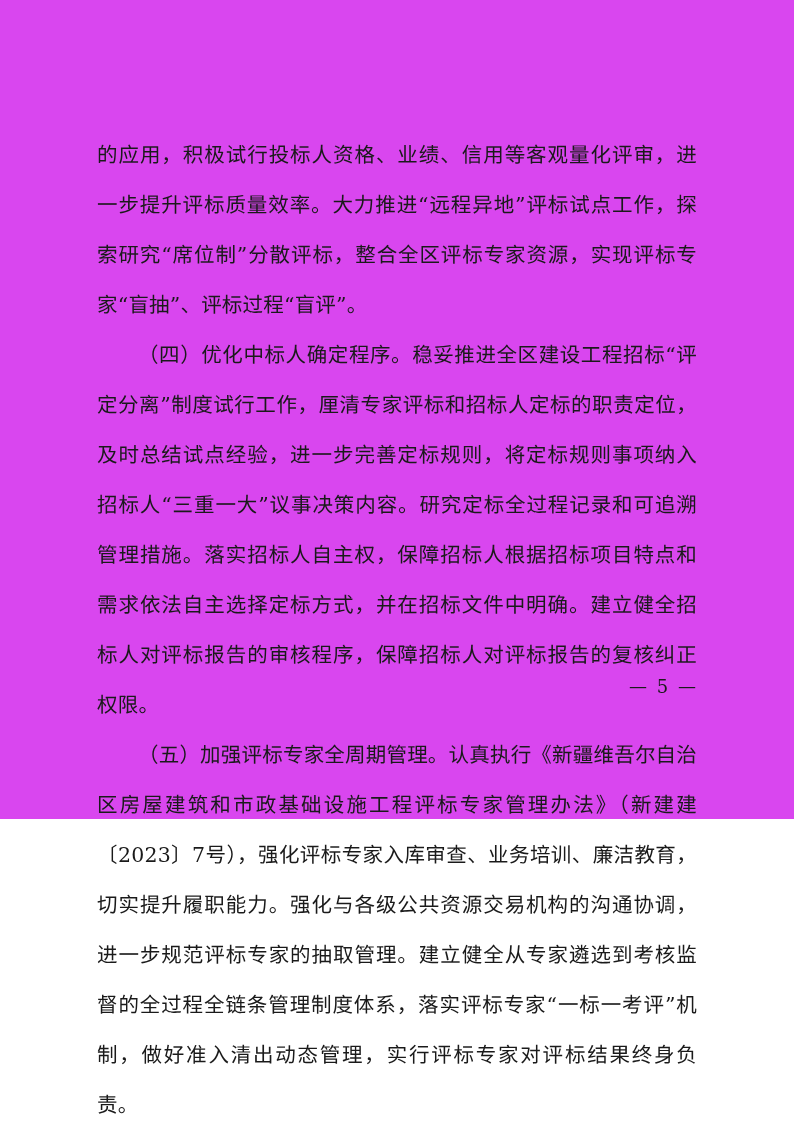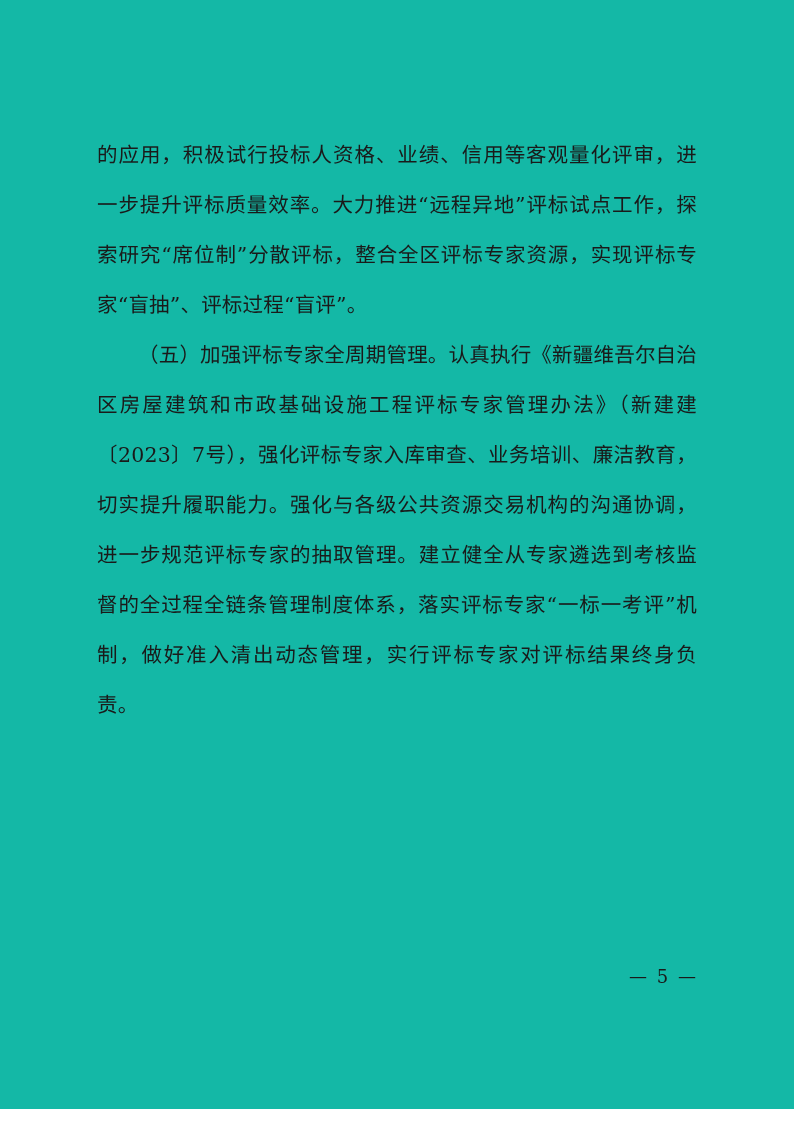--- a/index.html
+++ b/index.html
@@ -14,22 +14,22 @@
     position: relative;
     font-family: "DejaVu Serif", "Liberation Serif", serif;
     color: #1a1a1a;
     overflow: hidden;
   }
   .page {
     position: absolute;
     left: 0;
     top: 0;
     width: 794px;
-    height: 1109px;
-    background: #14b8a6;
+    height: 819px;
+    background: #d946ef;
   }
   .content {
     position: absolute;
     left: 97px;
     top: 130px;
     width: 600px;
   }
   p.para {
     margin: 0 0 0 0;
     font-size: 20.5px;
@@ -53,19 +53,20 @@
   }
 </style>
 </head>
 <body>
 
 <div class="page">
   <div class="content">
 
     <p class="para">的应用，积极试行投标人资格、业绩、信用等客观量化评审，进一步提升评标质量效率。大力推进“远程异地”评标试点工作，探索研究“席位制”分散评标，整合全区评标专家资源，实现评标专家“盲抽”、评标过程“盲评”。</p>
 
+    <p class="para indent">（四）优化中标人确定程序。稳妥推进全区建设工程招标“评定分离”制度试行工作，厘清专家评标和招标人定标的职责定位，及时总结试点经验，进一步完善定标规则，将定标规则事项纳入招标人“三重一大”议事决策内容。研究定标全过程记录和可追溯管理措施。落实招标人自主权，保障招标人根据招标项目特点和需求依法自主选择定标方式，并在招标文件中明确。建立健全招标人对评标报告的审核程序，保障招标人对评标报告的复核纠正权限。</p>
 
     <p class="para indent">（五）加强评标专家全周期管理。认真执行《新疆维吾尔自治区房屋建筑和市政基础设施工程评标专家管理办法》（新建建〔2023〕7号），强化评标专家入库审查、业务培训、廉洁教育，切实提升履职能力。强化与各级公共资源交易机构的沟通协调，进一步规范评标专家的抽取管理。建立健全从专家遴选到考核监督的全过程全链条管理制度体系，落实评标专家“一标一考评”机制，做好准入清出动态管理，实行评标专家对评标结果终身负责。</p>
 
   </div>
 
   <div class="page-number">— 5 —</div>
 </div>
 
 </body></html>

